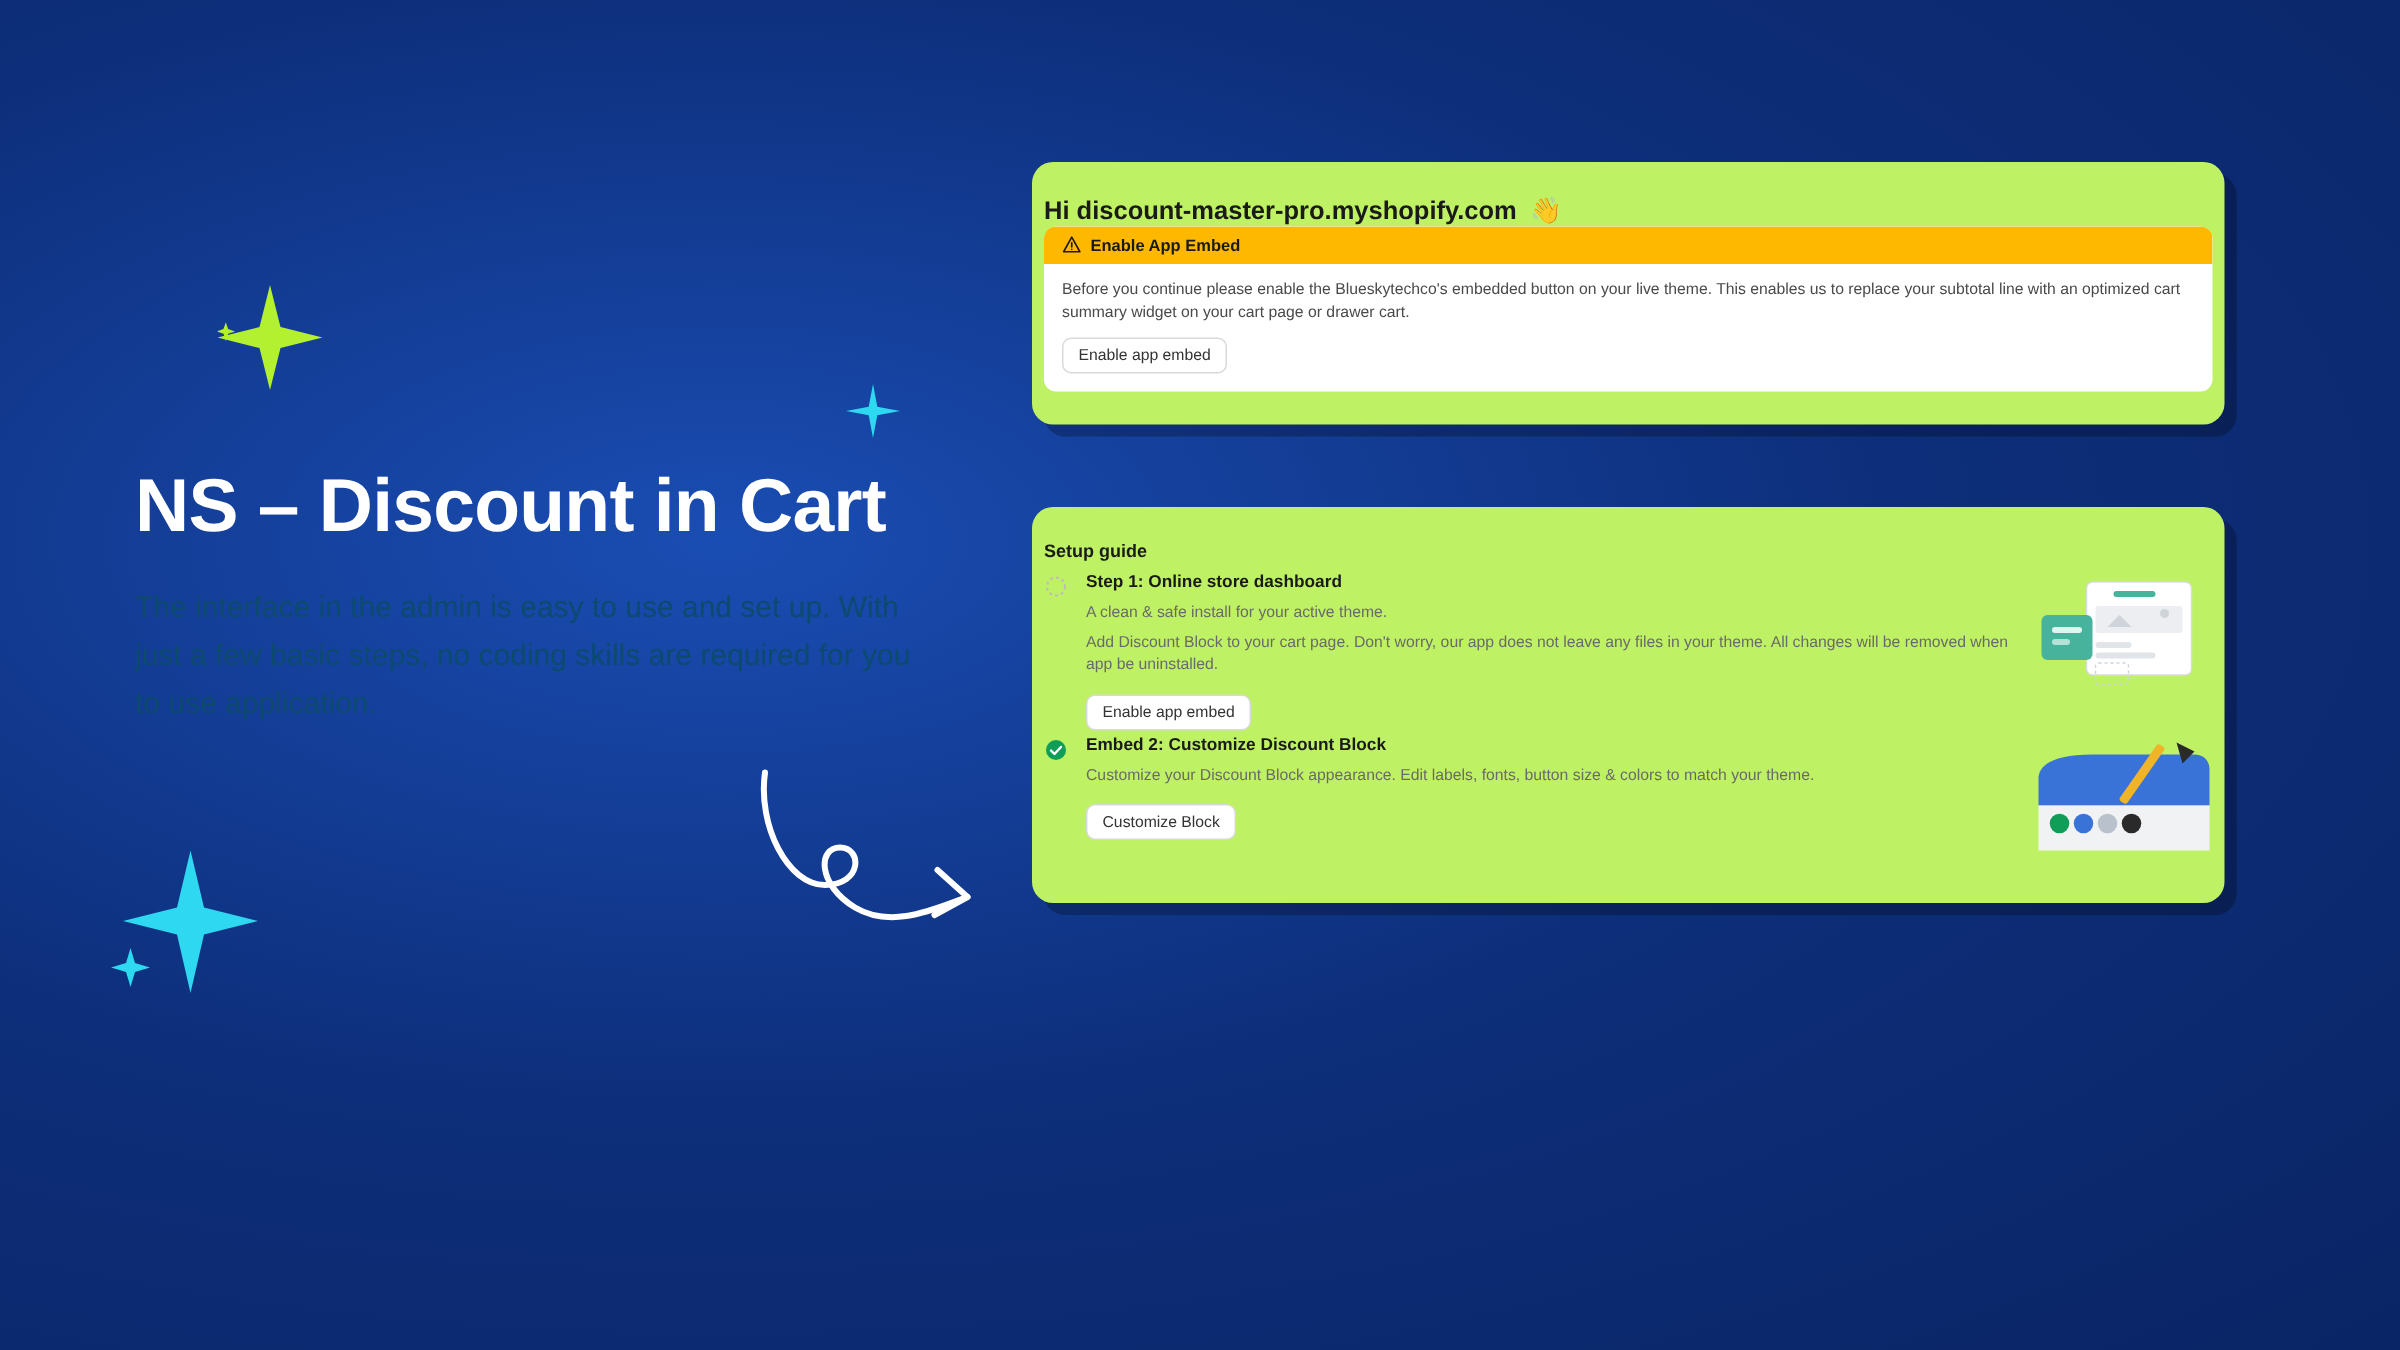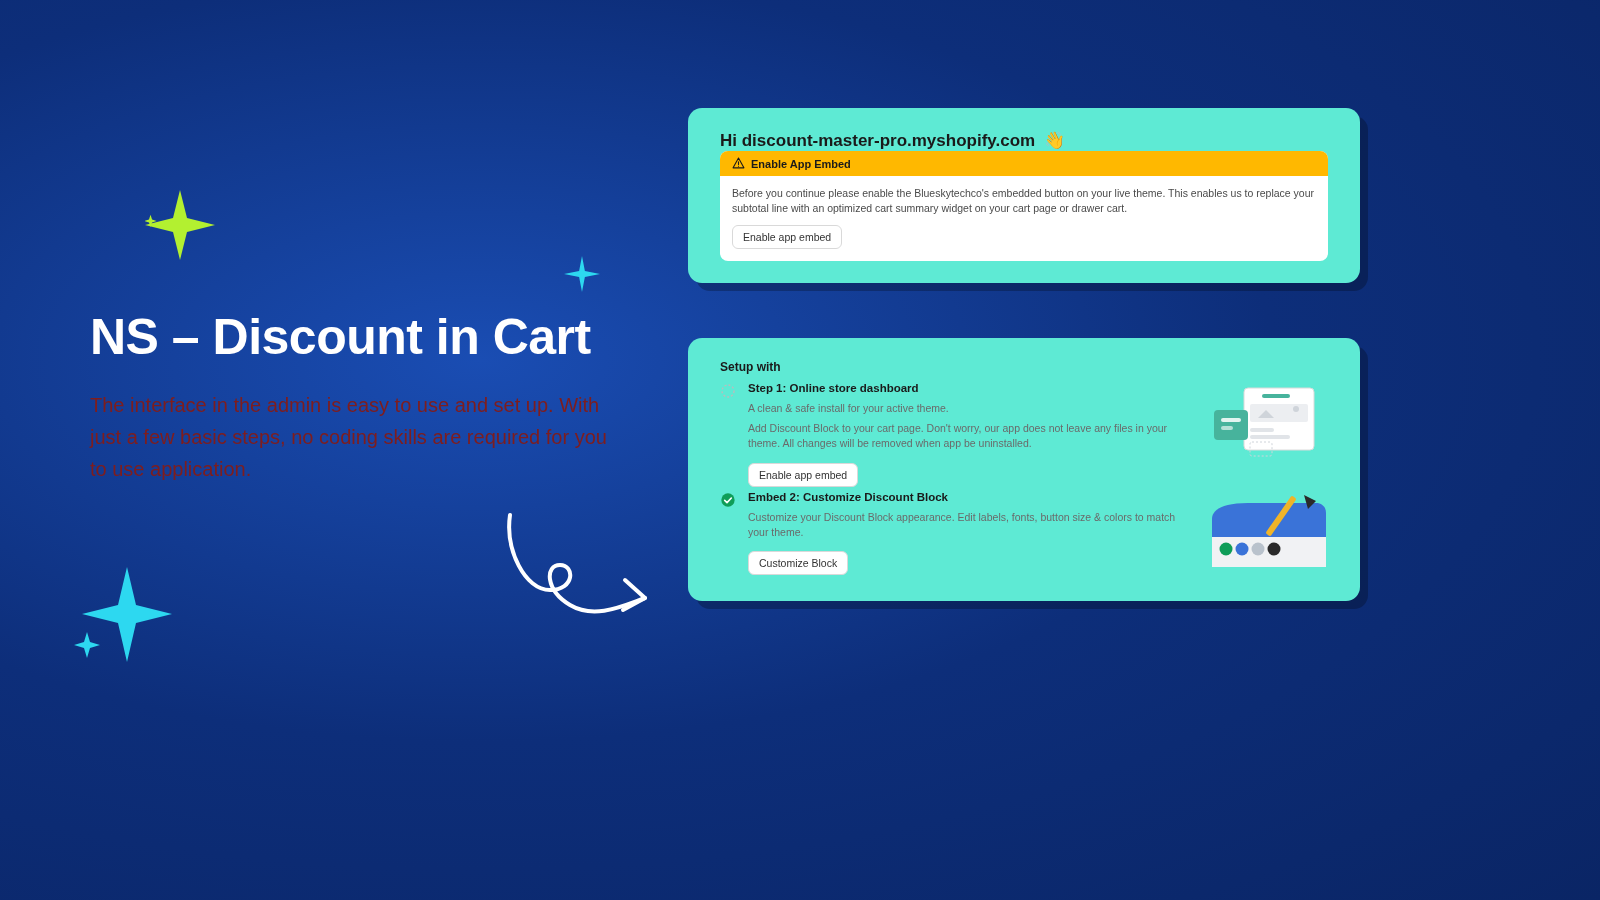--- a/index.html
+++ b/index.html
@@ -22,34 +22,34 @@
     font-size: 50px;
     font-weight: 700;
     letter-spacing: -0.5px;
     line-height: 1.1;
     margin-bottom: 24px;
   }
   .subhead {
     font-size: 20px;
     font-weight: 400;
     line-height: 1.6;
-    color: #7f1d1d;
+    color: #0c4a6e;
   }
   .sparkle { position: absolute; }
   .sparkle svg { display: block; }
 
   
   .card1, .card2 {
     position: absolute;
     left: 688px;
-    width: 672px;
-    background: #5eead4;
+    width: 795px;
+    background: #bef264;
     border-radius: 14px;
     box-shadow: 8px 8px 0 rgba(0,0,0,0.25);
-    padding: 22px 32px;
+    padding: 22px 8px;
   }
   .card1 { top: 108px; }
   .card2 { top: 338px; }
 
   .greeting {
     font-size: 17px;
     font-weight: 700;
     color: #1a1a1a;
   }
   .wave { margin-left: 4px; }
@@ -197,21 +197,21 @@
           <circle cx="12" cy="17" r="1" fill="#1a1a1a"></circle>
         </svg>
       <span>Enable App Embed</span>
     </div>
     <div class="alert-body">Before you continue please enable the Blueskytechco's embedded button on your live theme. This enables us to replace your subtotal line with an optimized cart summary widget on your cart page or drawer cart.</div>
     <span class="btn">Enable app embed</span>
   </div>
 </div>
 
 <div class="card2">
-  <div class="sg-title">Setup with</div>
+  <div class="sg-title">Setup guide</div>
 
   <div class="step">
     <div class="step-ico">
       <svg viewBox="0 0 24 24" width="16" height="16">
           <circle cx="12" cy="12" r="9" fill="none" stroke="#bcbcbc" stroke-width="2" stroke-dasharray="3 3"></circle>
         </svg>
     </div>
     <div class="step-body">
       <div class="step-title">Step 1: Online store dashboard</div>
       <div class="step-desc">A clean &amp; safe install for your active theme.</div>

